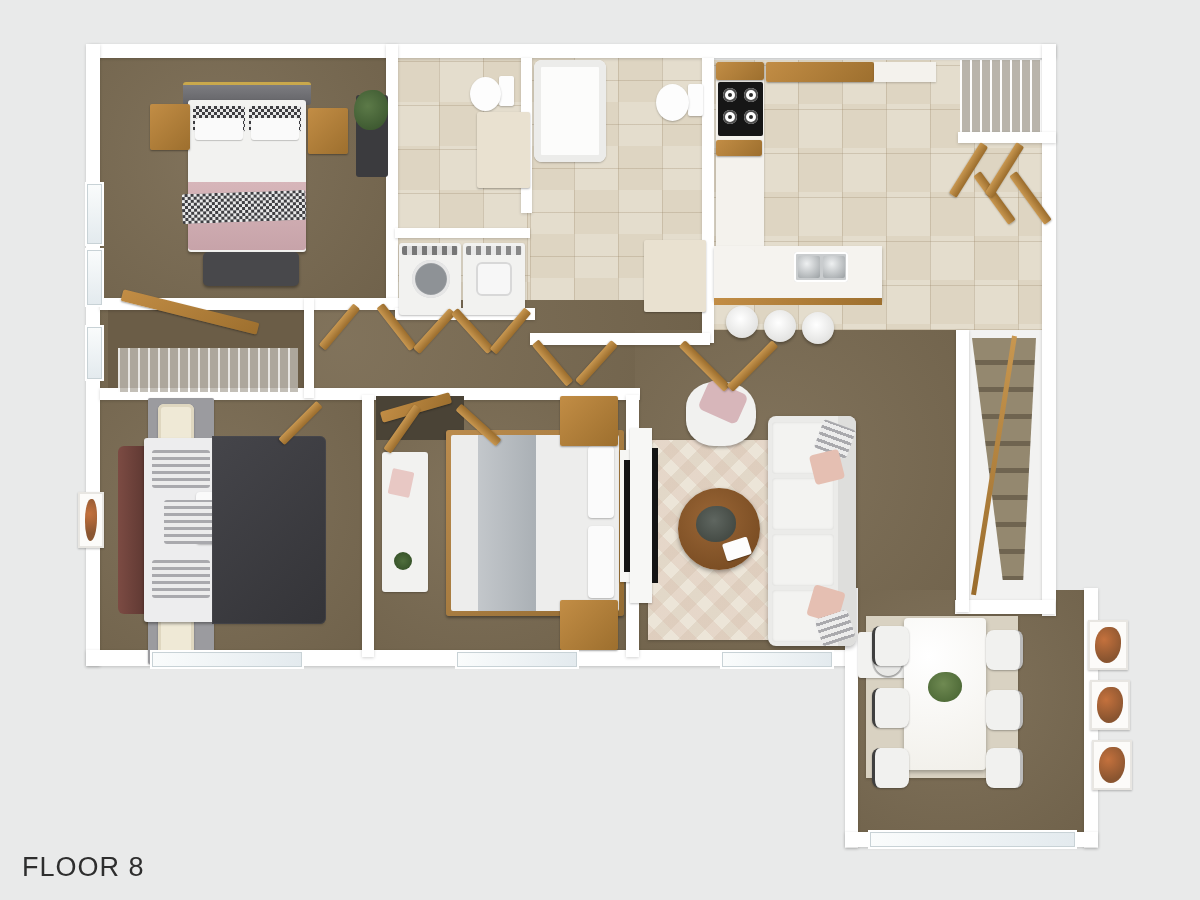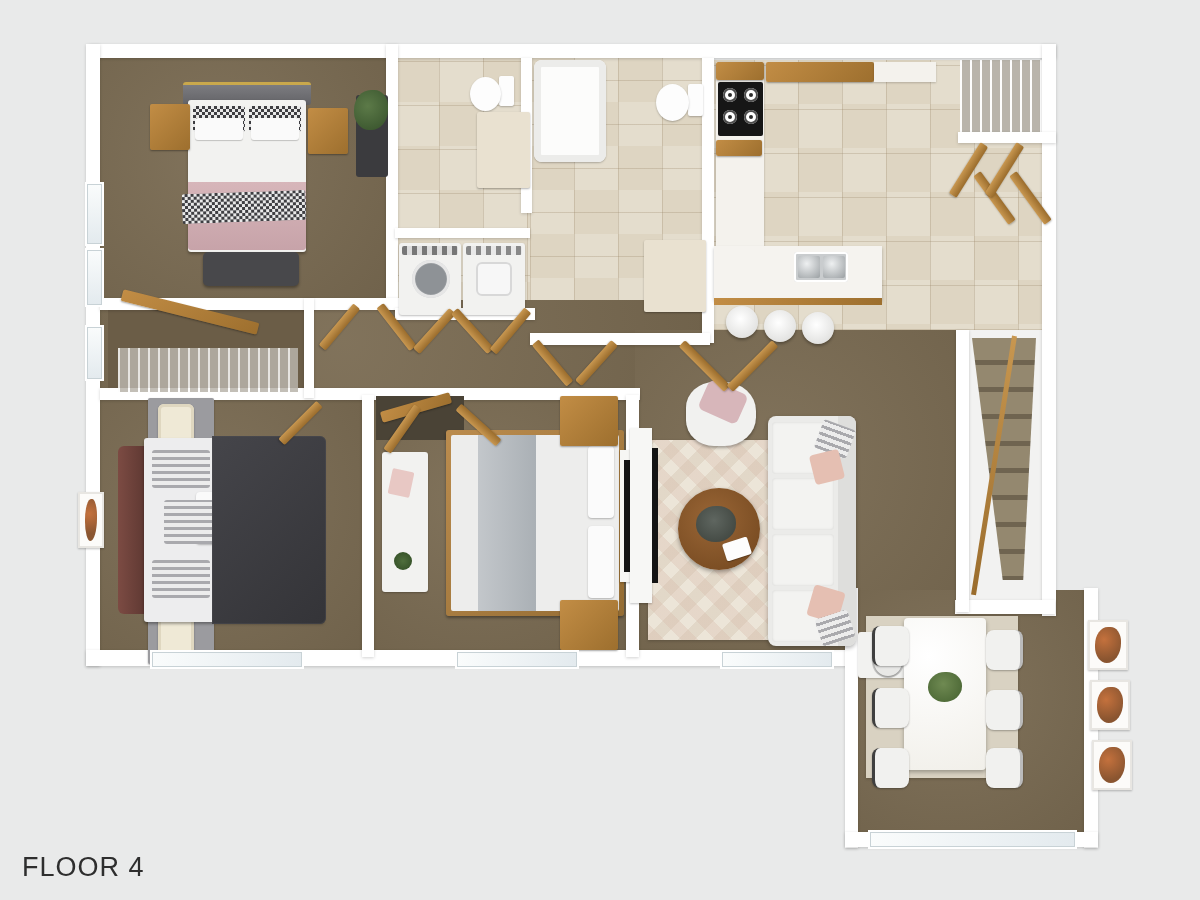--- a/index.html
+++ b/index.html
@@ -240,13 +240,13 @@
   <div class="chair" style="left:872px;top:748px;border-left:3px solid #3f3f3f;"></div>
   <div class="chair" style="left:986px;top:630px;border-right:3px solid #bbb;"></div>
   <div class="chair" style="left:986px;top:690px;border-right:3px solid #bbb;"></div>
   <div class="chair" style="left:986px;top:748px;border-right:3px solid #bbb;"></div>
   <div class="art" style="left:1088px;top:620px;"></div>
   <div class="art" style="left:1090px;top:680px;"></div>
   <div class="art" style="left:1092px;top:740px;"></div>
 
 </div>
 
-<div class="floor-label">FLOOR 4</div>
+<div class="floor-label">FLOOR 8</div>
 
 </body></html>

